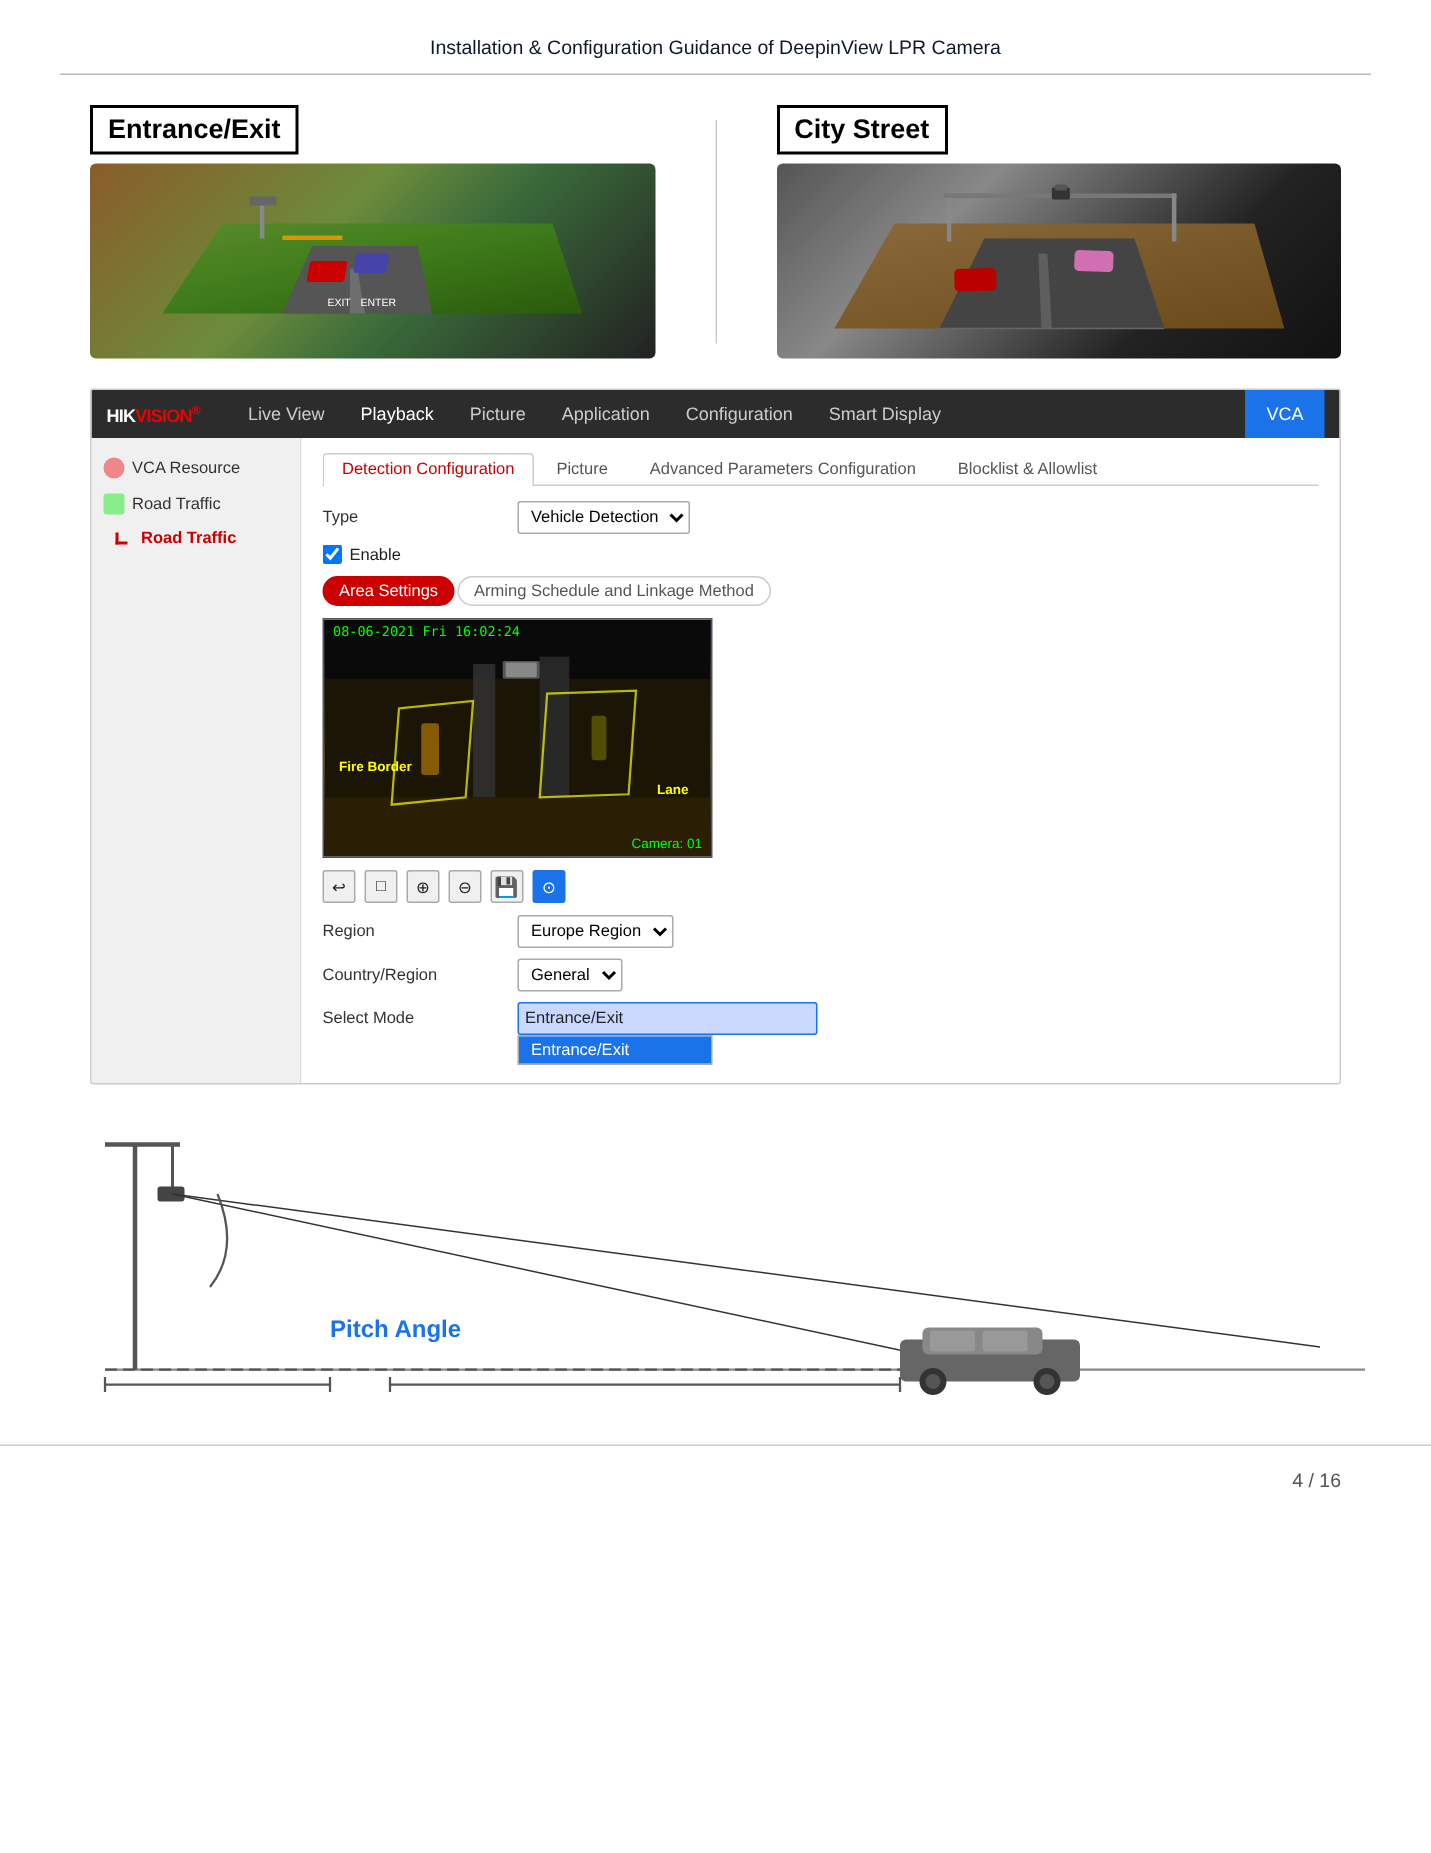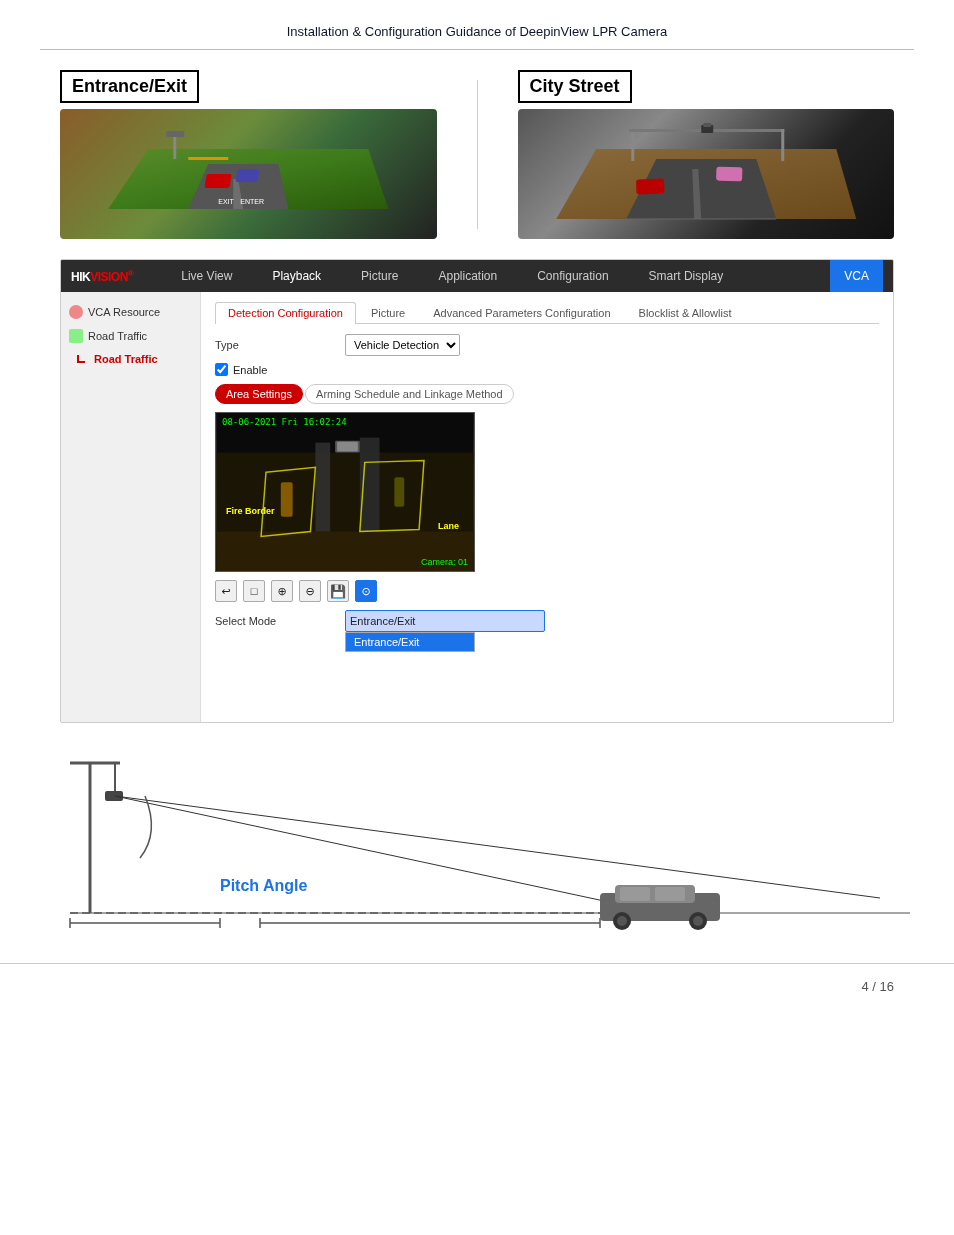--- a/index.html
+++ b/index.html
@@ -70,21 +70,21 @@
       overflow: hidden;
       margin-bottom: 20px;
     }
 
     .nav-bar {
       background: #2c2c2c;
       display: flex;
       align-items: center;
       padding: 0 10px;
       height: 32px;
-      gap: 16px;
+      gap: 0;
     }
 
     .nav-logo {
       color: #e00;
       font-weight: bold;
       font-size: 12px;
       margin-right: 20px;
       letter-spacing: -0.5px;
     }
     .nav-logo span { color: #fff; }
@@ -520,21 +520,37 @@
         <div class="camera-toolbar">
           <div class="cam-btn" title="zoom">↩</div>
           <div class="cam-btn" title="stop">□</div>
           <div class="cam-btn" title="zoom in">⊕</div>
           <div class="cam-btn" title="zoom out">⊖</div>
           <div class="cam-btn" title="save" style="font-size:13px;">💾</div>
           <div class="cam-btn active" title="capture">⊙</div>
         </div>
 
 
-
+        <div class="form-row">
+          <span class="form-label">Region</span>
+          <div class="form-input-wrap">
+            <select class="form-control">
+              <option>Europe Region</option>
+            </select>
+          </div>
+        </div>
+
+        <div class="form-row">
+          <span class="form-label">Country/Region</span>
+          <div class="form-input-wrap">
+            <select class="form-control">
+              <option>General</option>
+            </select>
+          </div>
+        </div>
 
         <div class="form-row" style="position:relative;">
           <span class="form-label">Select Mode</span>
           <div class="form-input-wrap" style="position:relative;">
             <div class="form-control" style="display:flex;align-items:center;background:#c8d8ff;border-color:#1a73e8;cursor:pointer;">
               <span style="font-size:11px;">Entrance/Exit</span>
             </div>
 
             <div style="position:absolute; top:22px; left:0; background:#fff; border:1px solid #aaa; z-index:20; width:130px; font-size:11px;">
               <div style="padding:3px 8px; background:#1a73e8; color:#fff;">Entrance/Exit</div>

